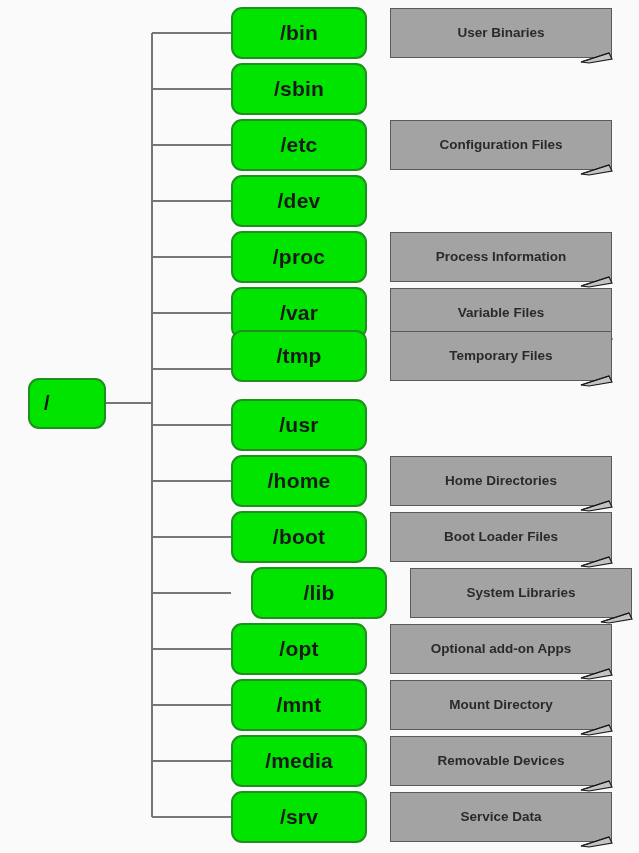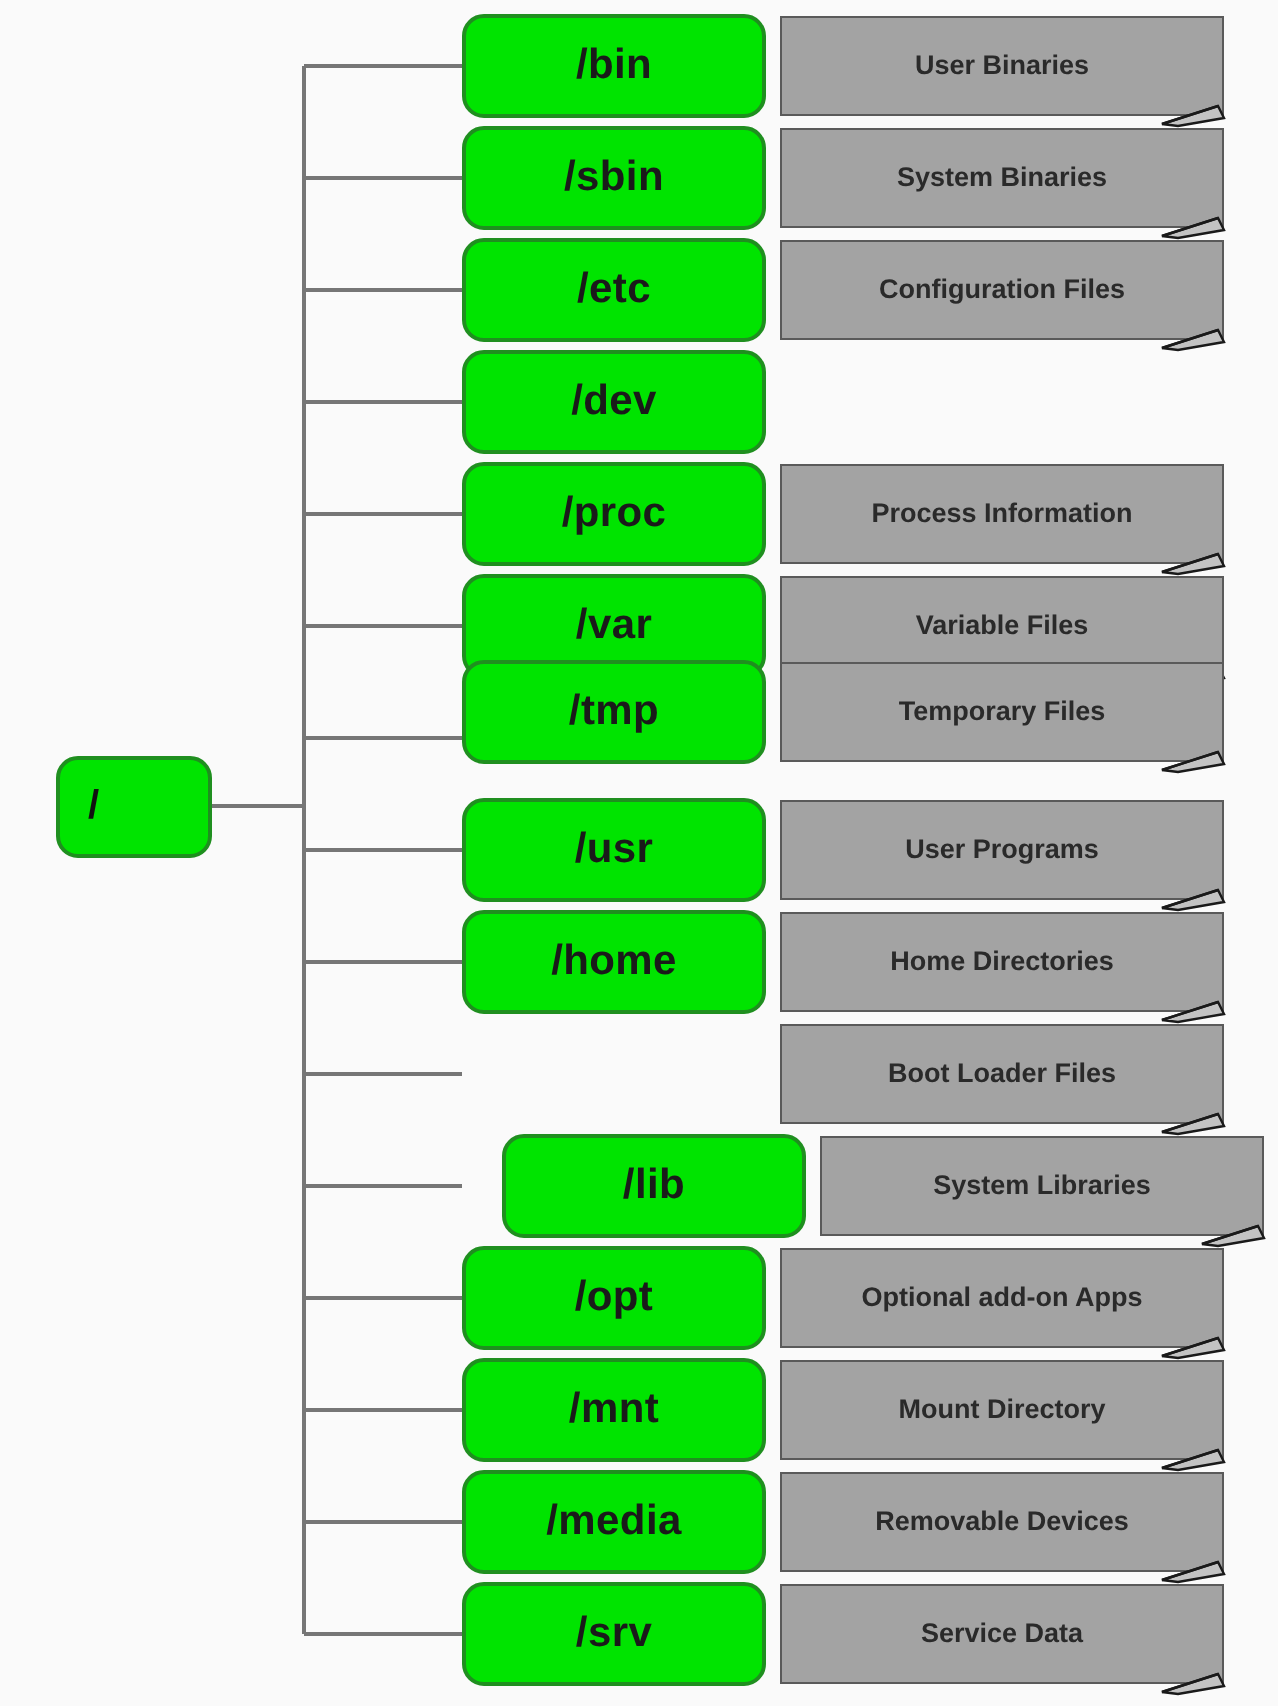--- a/index.html
+++ b/index.html
@@ -60,21 +60,21 @@
     position: absolute;
     left: 0;
     width: 639px;
     height: 52px;
   }
 
   .dir-box {
     position: absolute;
     left: 231px;
     top: 0;
-    width: 152px;
+    width: 136px;
     height: 52px;
     background: #00e400;
     border: 2px solid #1f8f1f;
     border-radius: 11px;
     box-sizing: border-box;
     display: flex;
     align-items: center;
     justify-content: center;
     font-size: 21px;
     font-weight: 700;
@@ -152,27 +152,20 @@
           <span class="fold"><svg width="34" height="13" viewBox="0 0 34 13">
               <path d="M2 11 L30 2 L33 8 L10 12 Z" fill="#c3c3c3" stroke="#1a1a1a" stroke-width="1.2" stroke-linejoin="miter"></path>
               <path d="M2 11 L30 2" stroke="#1a1a1a" stroke-width="1.2"></path>
             </svg></span>
         </div>
       </div>
       <div class="row" style="top: 63px;">
         <div class="dir-box">
           <span>/sbin</span>
         </div>
-        <div class="desc-panel">
-          <span class="label">System Binaries</span>
-          <span class="fold"><svg width="34" height="13" viewBox="0 0 34 13">
-              <path d="M2 11 L30 2 L33 8 L10 12 Z" fill="#c3c3c3" stroke="#1a1a1a" stroke-width="1.2" stroke-linejoin="miter"></path>
-              <path d="M2 11 L30 2" stroke="#1a1a1a" stroke-width="1.2"></path>
-            </svg></span>
-        </div>
       </div>
       <div class="row" style="top: 119px;">
         <div class="dir-box">
           <span>/etc</span>
         </div>
         <div class="desc-panel">
           <span class="label">Configuration Files</span>
           <span class="fold"><svg width="34" height="13" viewBox="0 0 34 13">
               <path d="M2 11 L30 2 L33 8 L10 12 Z" fill="#c3c3c3" stroke="#1a1a1a" stroke-width="1.2" stroke-linejoin="miter"></path>
               <path d="M2 11 L30 2" stroke="#1a1a1a" stroke-width="1.2"></path>
@@ -217,41 +210,37 @@
           <span class="fold"><svg width="34" height="13" viewBox="0 0 34 13">
               <path d="M2 11 L30 2 L33 8 L10 12 Z" fill="#c3c3c3" stroke="#1a1a1a" stroke-width="1.2" stroke-linejoin="miter"></path>
               <path d="M2 11 L30 2" stroke="#1a1a1a" stroke-width="1.2"></path>
             </svg></span>
         </div>
       </div>
       <div class="row" style="top: 399px;">
         <div class="dir-box">
           <span>/usr</span>
         </div>
-        <div class="desc-panel">
-          <span class="label">User Programs</span>
-          <span class="fold"><svg width="34" height="13" viewBox="0 0 34 13">
-              <path d="M2 11 L30 2 L33 8 L10 12 Z" fill="#c3c3c3" stroke="#1a1a1a" stroke-width="1.2" stroke-linejoin="miter"></path>
-              <path d="M2 11 L30 2" stroke="#1a1a1a" stroke-width="1.2"></path>
-            </svg></span>
-        </div>
       </div>
       <div class="row" style="top: 455px;">
         <div class="dir-box">
           <span>/home</span>
         </div>
         <div class="desc-panel">
           <span class="label">Home Directories</span>
           <span class="fold"><svg width="34" height="13" viewBox="0 0 34 13">
               <path d="M2 11 L30 2 L33 8 L10 12 Z" fill="#c3c3c3" stroke="#1a1a1a" stroke-width="1.2" stroke-linejoin="miter"></path>
               <path d="M2 11 L30 2" stroke="#1a1a1a" stroke-width="1.2"></path>
             </svg></span>
         </div>
       </div>
       <div class="row" style="top: 511px;">
+        <div class="dir-box">
+          <span>/boot</span>
+        </div>
         <div class="desc-panel">
           <span class="label">Boot Loader Files</span>
           <span class="fold"><svg width="34" height="13" viewBox="0 0 34 13">
               <path d="M2 11 L30 2 L33 8 L10 12 Z" fill="#c3c3c3" stroke="#1a1a1a" stroke-width="1.2" stroke-linejoin="miter"></path>
               <path d="M2 11 L30 2" stroke="#1a1a1a" stroke-width="1.2"></path>
             </svg></span>
         </div>
       </div>
       <div class="row" style="top: 567px; margin-left: 20px;">
         <div class="dir-box">

